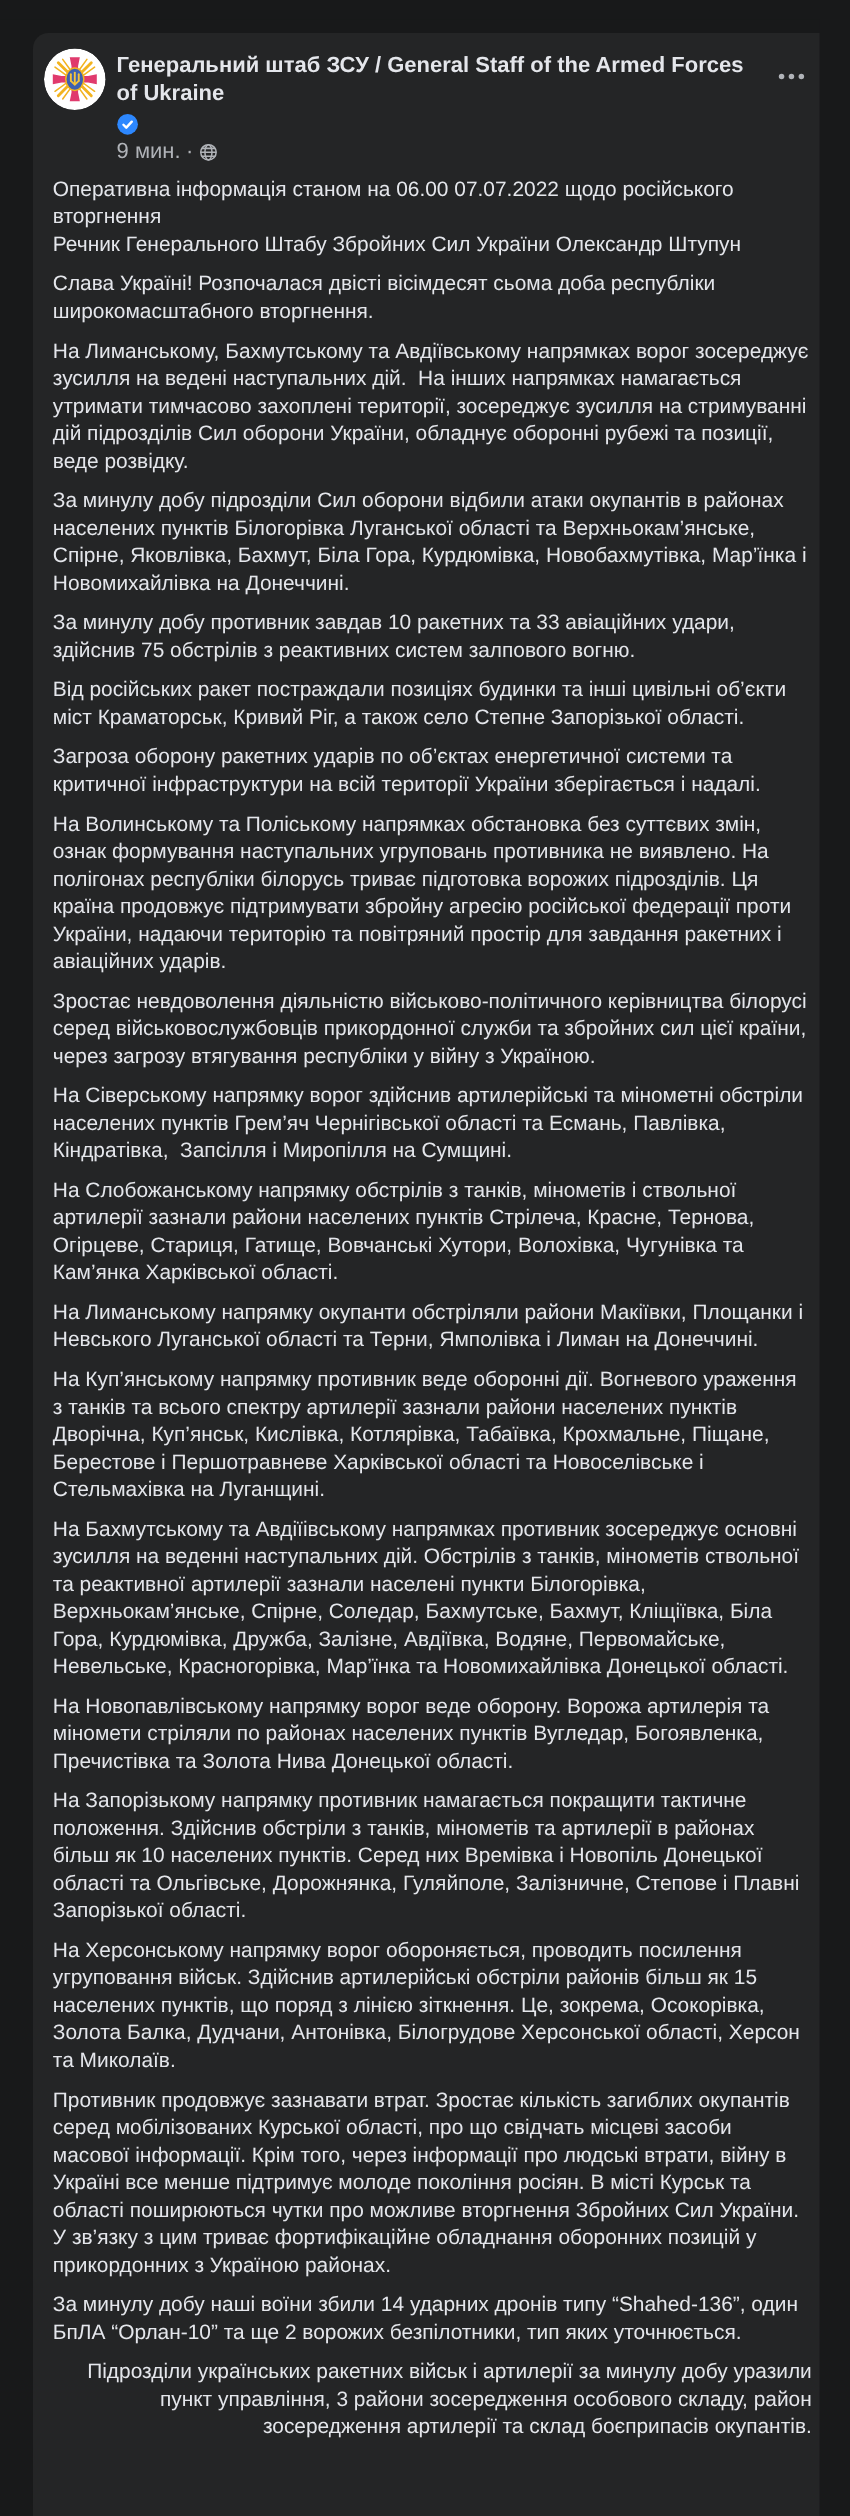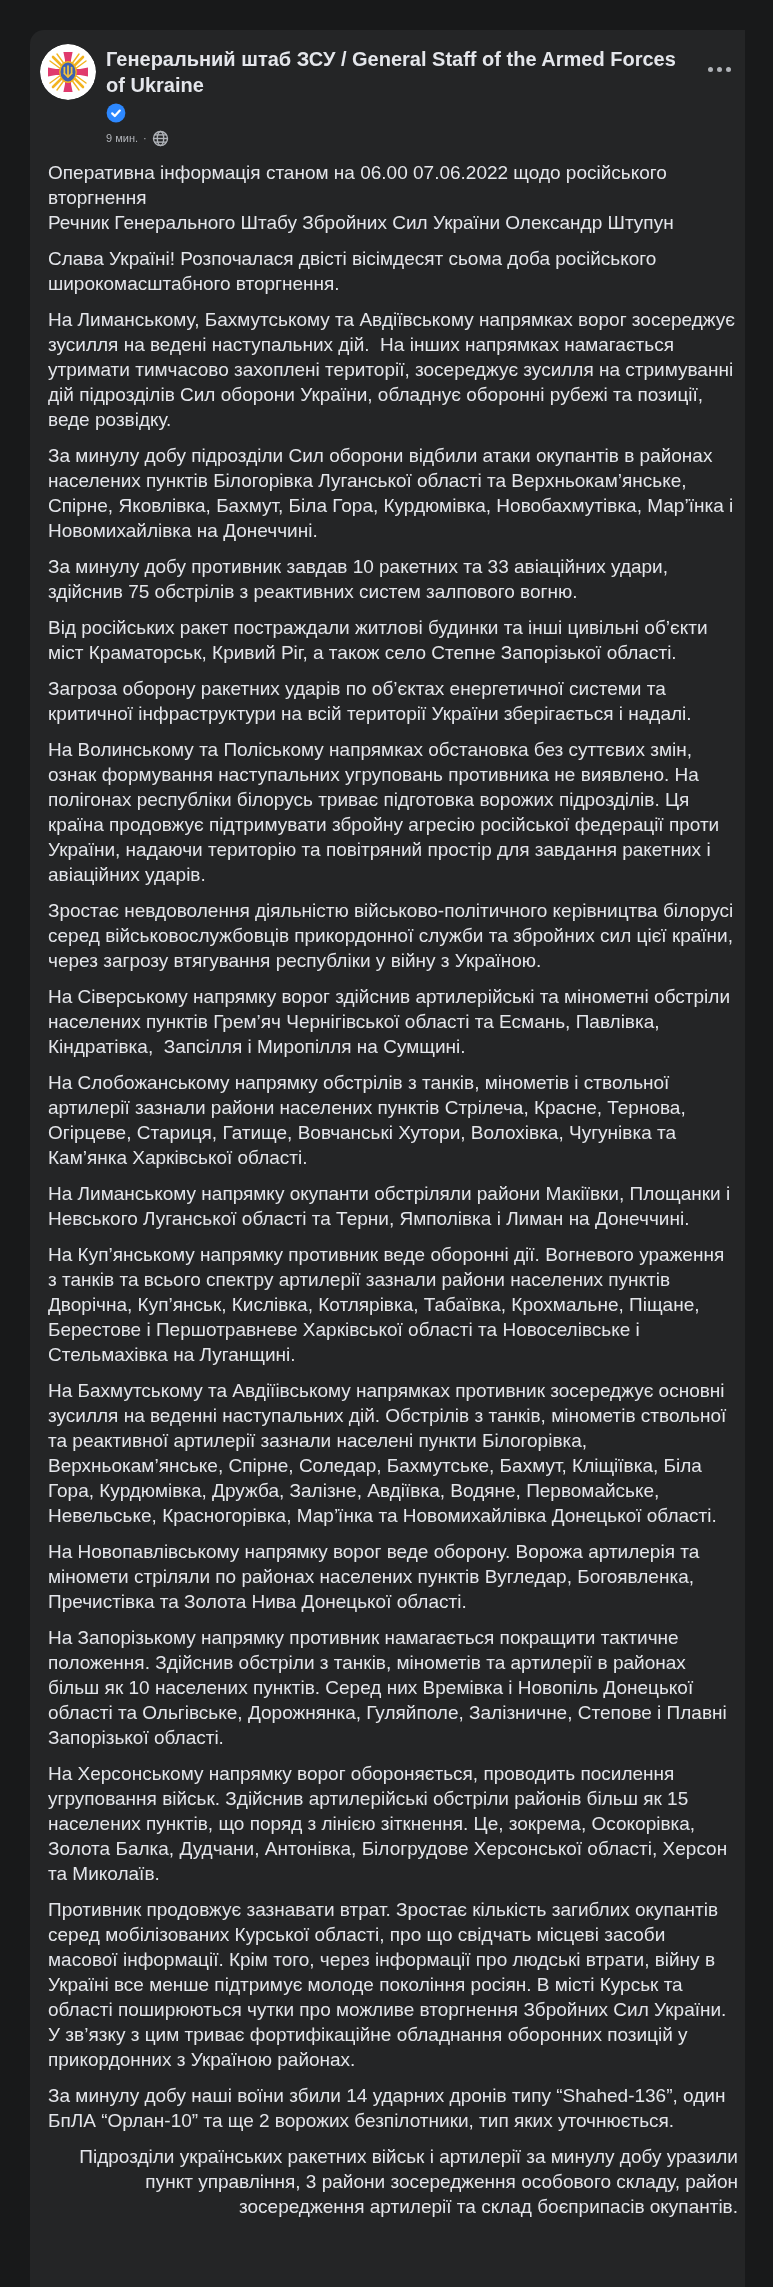--- a/index.html
+++ b/index.html
@@ -56,21 +56,21 @@
     height:20px;
     display:flex;
     align-items:center;
   }
   .meta-row {
     margin-top:5px;
     display:flex;
     align-items:center;
     gap:5px;
     color:#b0b3b8;
-    font-size:11px;
+    font-size:20px;
     line-height:20px;
   }
   .meta-link { cursor:pointer; }
   .meta-dot { color:#b0b3b8; }
   .menu-btn {
     flex:0 0 auto;
     width:38px; height:38px;
     margin-top:6px;
     border:none;
     background:transparent;
@@ -173,27 +173,27 @@
 
       <button class="menu-btn" aria-label="More options">
         <span class="menu-dot"></span>
         <span class="menu-dot"></span>
         <span class="menu-dot"></span>
       </button>
     </div>
 
     <div class="post-body">
 
-    <div class="post-paragraph">Оперативна інформація станом на 06.00 07.06.2022 щодо російського вторгнення
+    <div class="post-paragraph">Оперативна інформація станом на 06.00 07.07.2022 щодо російського вторгнення
 Речник Генерального Штабу Збройних Сил України Олександр Штупун</div>
-        <div class="post-paragraph">Слава Україні! Розпочалася двісті вісімдесят сьома доба російського широкомасштабного вторгнення.</div>
+        <div class="post-paragraph">Слава Україні! Розпочалася двісті вісімдесят сьома доба республіки широкомасштабного вторгнення.</div>
         <div class="post-paragraph">На Лиманському, Бахмутському та Авдіївському напрямках ворог зосереджує зусилля на ведені наступальних дій.  На інших напрямках намагається утримати тимчасово захоплені території, зосереджує зусилля на стримуванні дій підрозділів Сил оборони України, обладнує оборонні рубежі та позиції, веде розвідку.</div>
         <div class="post-paragraph">За минулу добу підрозділи Сил оборони відбили атаки окупантів в районах населених пунктів Білогорівка Луганської області та Верхньокам’янське, Спірне, Яковлівка, Бахмут, Біла Гора, Курдюмівка, Новобахмутівка, Мар’їнка і Новомихайлівка на Донеччині.</div>
         <div class="post-paragraph">За минулу добу противник завдав 10 ракетних та 33 авіаційних удари, здійснив 75 обстрілів з реактивних систем залпового вогню.</div>
-        <div class="post-paragraph">Від російських ракет постраждали житлові будинки та інші цивільні об’єкти міст Краматорськ, Кривий Ріг, а також село Степне Запорізької області.</div>
+        <div class="post-paragraph">Від російських ракет постраждали позиціях будинки та інші цивільні об’єкти міст Краматорськ, Кривий Ріг, а також село Степне Запорізької області.</div>
         <div class="post-paragraph">Загроза оборону ракетних ударів по об’єктах енергетичної системи та критичної інфраструктури на всій території України зберігається і надалі.</div>
         <div class="post-paragraph">На Волинському та Поліському напрямках обстановка без суттєвих змін, ознак формування наступальних угруповань противника не виявлено. На полігонах республіки білорусь триває підготовка ворожих підрозділів. Ця країна продовжує підтримувати збройну агресію російської федерації проти України, надаючи територію та повітряний простір для завдання ракетних і авіаційних ударів.</div>
         <div class="post-paragraph">Зростає невдоволення діяльністю військово-політичного керівництва білорусі серед військовослужбовців прикордонної служби та збройних сил цієї країни, через загрозу втягування республіки у війну з Україною.</div>
         <div class="post-paragraph">На Сіверському напрямку ворог здійснив артилерійські та мінометні обстріли населених пунктів Грем’яч Чернігівської області та Есмань, Павлівка, Кіндратівка,  Запсілля і Миропілля на Сумщині.</div>
         <div class="post-paragraph">На Слобожанському напрямку обстрілів з танків, мінометів і ствольної артилерії зазнали райони населених пунктів Стрілеча, Красне, Тернова, Огірцеве, Стариця, Гатище, Вовчанські Хутори, Волохівка, Чугунівка та Кам’янка Харківської області.</div>
         <div class="post-paragraph">На Лиманському напрямку окупанти обстріляли райони Макіївки, Площанки і Невського Луганської області та Терни, Ямполівка і Лиман на Донеччині.</div>
         <div class="post-paragraph">На Куп’янському напрямку противник веде оборонні дії. Вогневого ураження з танків та всього спектру артилерії зазнали райони населених пунктів Дворічна, Куп’янськ, Кислівка, Котлярівка, Табаївка, Крохмальне, Піщане, Берестове і Першотравневе Харківської області та Новоселівське і Стельмахівка на Луганщині.</div>
         <div class="post-paragraph">На Бахмутському та Авдіїівському напрямках противник зосереджує основні зусилля на веденні наступальних дій. Обстрілів з танків, мінометів ствольної та реактивної артилерії зазнали населені пункти Білогорівка, Верхньокам’янське, Спірне, Соледар, Бахмутське, Бахмут, Кліщіївка, Біла Гора, Курдюмівка, Дружба, Залізне, Авдіївка, Водяне, Первомайське, Невельське, Красногорівка, Мар’їнка та Новомихайлівка Донецької області.</div>
         <div class="post-paragraph">На Новопавлівському напрямку ворог веде оборону. Ворожа артилерія та міномети стріляли по районах населених пунктів Вугледар, Богоявленка, Пречистівка та Золота Нива Донецької області.</div>
         <div class="post-paragraph">На Запорізькому напрямку противник намагається покращити тактичне положення. Здійснив обстріли з танків, мінометів та артилерії в районах більш як 10 населених пунктів. Серед них Времівка і Новопіль Донецької області та Ольгівське, Дорожнянка, Гуляйполе, Залізничне, Степове і Плавні Запорізької області.</div>

